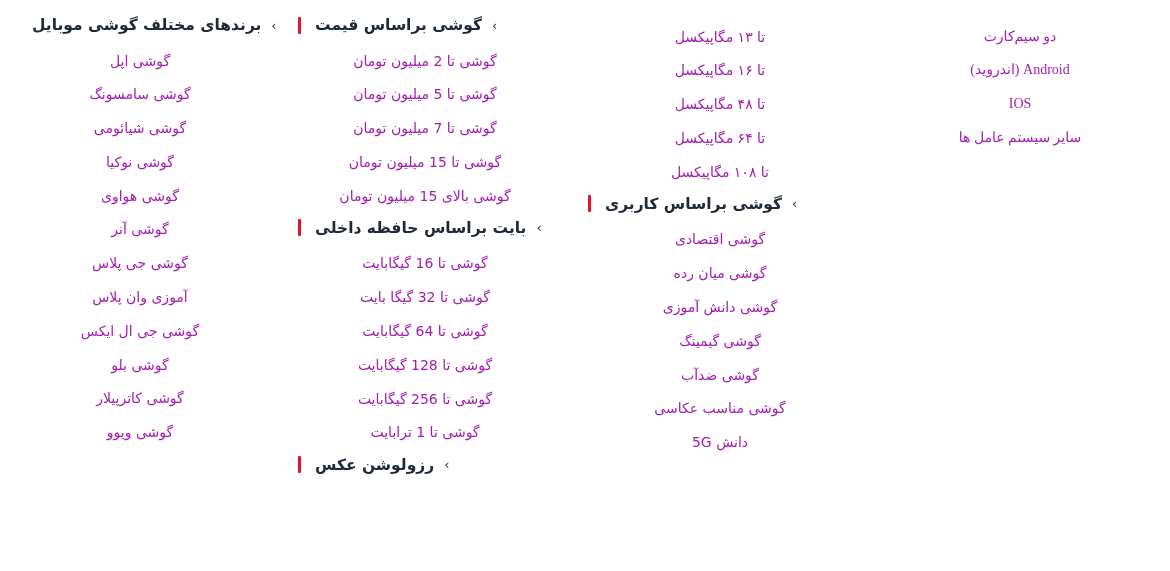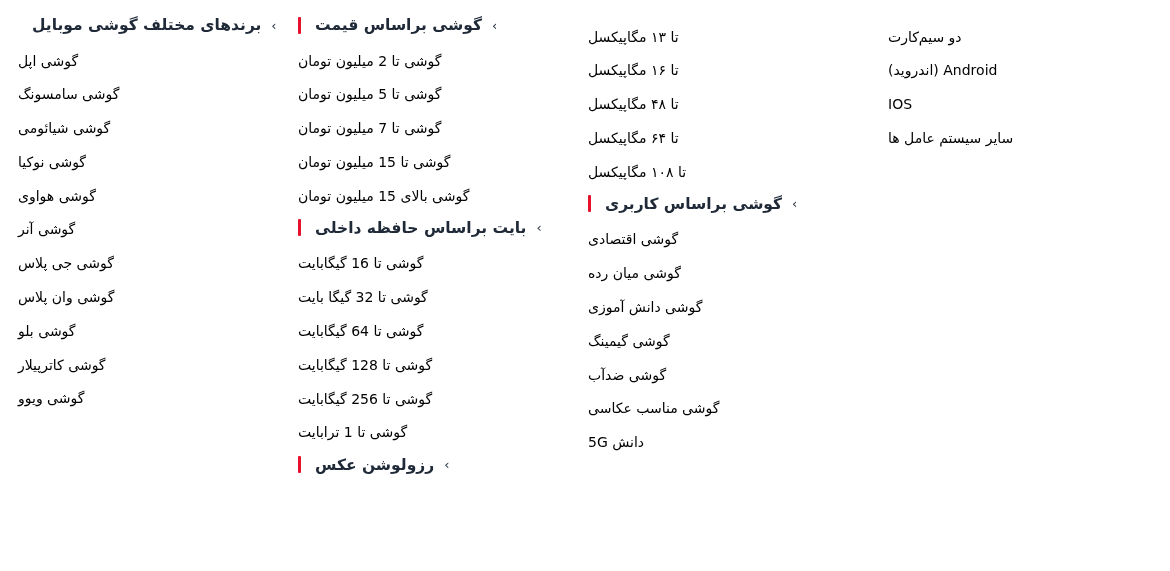--- a/index.html
+++ b/index.html
@@ -24,21 +24,21 @@
     padding: 10px 0 0 0;
   }
 
   .menu-column {
     display: flex;
     flex-direction: column;
     box-sizing: border-box;
     padding: 0 18px;
   }
 
-  .col-1 { width: 300px; }
+  .col-1 { width: 300px; font-family: Liberation Serif, serif; }
   .col-2 { width: 300px; }
   .col-3 { width: 290px; }
   .col-4 { width: 280px; }
 
   .group-title {
     display: flex;
     flex-direction: row;
     align-items: center;
     justify-content: flex-end;
     gap: 8px;
@@ -65,22 +65,22 @@
     font-weight: normal;
     order: 1;
     margin-left: 2px;
   }
   .group-title .gt-label {
     order: 2;
   }
 
   .menu-item {
     font-size: 14px;
-    color: #000000;
-    text-align: left;
+    color: #a21caf;
+    text-align: center;
     padding: 8.5px 0;
     line-height: 1.2;
     white-space: nowrap;
     cursor: pointer;
   }
 
   .spacer-block { height: 10px; }
 </style>
 </head>
 <body>
@@ -154,19 +154,20 @@
       <span class="gt-label">برندهای مختلف گوشی موبایل</span>
       <span class="bar"></span>
     </div>
     <div class="menu-item">گوشی اپل</div>
     <div class="menu-item">گوشی سامسونگ</div>
     <div class="menu-item">گوشی شیائومی</div>
     <div class="menu-item">گوشی نوکیا</div>
     <div class="menu-item">گوشی هواوی</div>
     <div class="menu-item">گوشی آنر</div>
     <div class="menu-item">گوشی جی پلاس</div>
-    <div class="menu-item">گوشی وان پلاس</div>
+    <div class="menu-item">آموزی وان پلاس</div>
+    <div class="menu-item">گوشی جی ال ایکس</div>
     <div class="menu-item">گوشی بلو</div>
     <div class="menu-item">گوشی کاترپیلار</div>
     <div class="menu-item">گوشی ویوو</div>
   </div>
 
 </div>
 
 </body></html>

